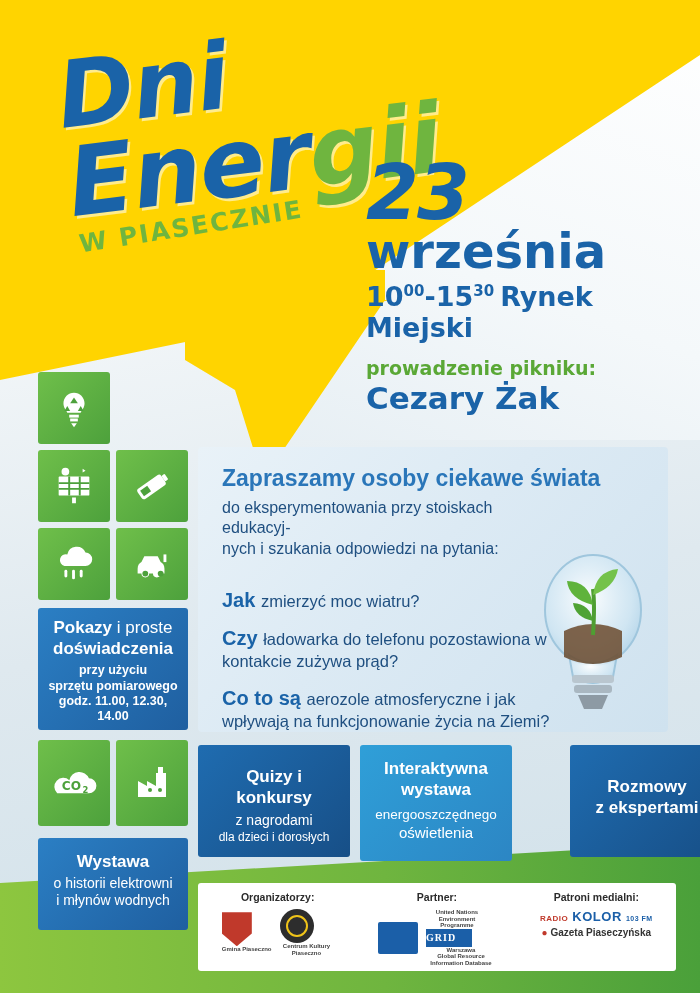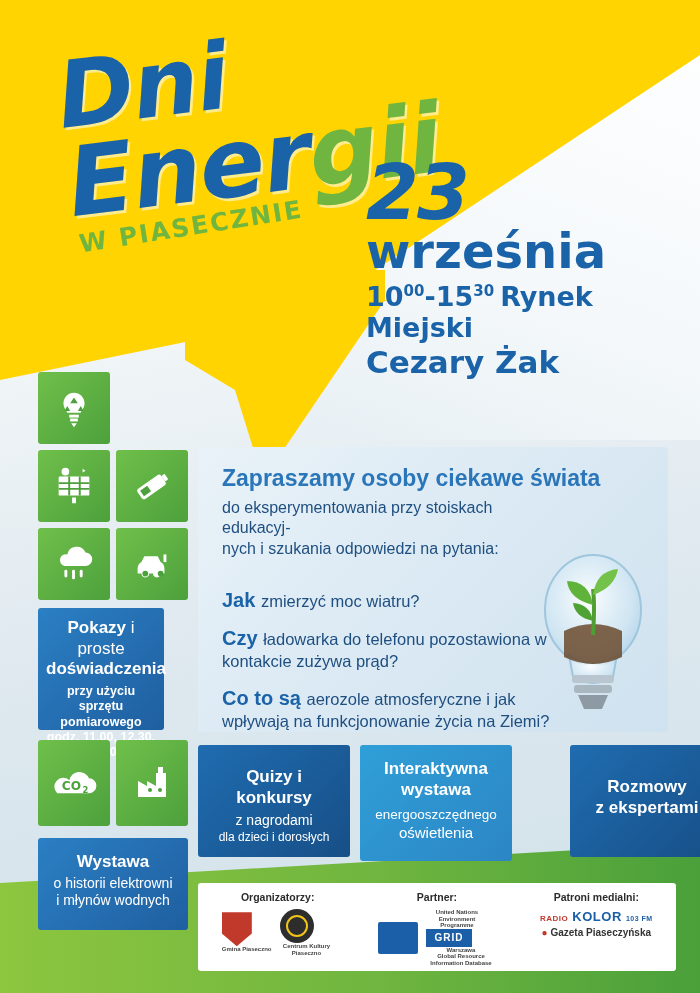--- a/index.html
+++ b/index.html
@@ -216,22 +216,23 @@
   .circlelogo::after{
     content:""; position:absolute; inset:6px; border-radius:50%;
     border:2px solid #f0c419;
   }
   .unep {
     width: 40px; height: 32px; background:#1b5fa8; border-radius:2px;
     position:relative;
   }
   .grid-logo {
     width: 46px; height: 18px; background:#1b5fa8; color:#fff;
-    font-size:10px; font-weight:700; display:flex; align-items:center; justify-content:center;
+    font-size:10px; font-weight:700; display:flex; align-items:center; 
     letter-spacing:1px;
+    font-family:Liberation Serif, serif;
   }
   .kolor {
     font-size: 13px; font-weight: 700; color:#1b5fa8; letter-spacing:.5px;
   }
   .kolor .rd { color:#c0392b; }
   .gazeta { font-size: 10px; font-weight:700; color:#333; }
   .gazeta .dot { color:#c0392b; }
 </style>
 </head>
 <body>
@@ -249,20 +250,21 @@
     <div class="title-line title-energii"><span>Ener</span><span class="g">gii</span></div>
   </div>
   <div class="subtitle">W PIASECZNIE</div>
 
   <div class="date-col">
     <div class="big-day">23</div>
     <div class="month">września</div>
     <div class="hours-row">
       <span>10</span><sup>00</sup><span>-</span><span>15</span><sup>30</sup><span class="place">Rynek Miejski</span>
     </div>
+    <div class="host-label">prowadzenie pikniku:</div>
     <div class="host-name">Cezary Żak</div>
   </div>
 
   <div class="invite">
     <h2>Zapraszamy osoby ciekawe świata</h2>
     <p>
       <span>do eksperymentowania przy stoiskach edukacyj-</span><br>
       <span>nych i szukania odpowiedzi na pytania:</span>
     </p>
     <div class="q">
@@ -341,21 +343,21 @@
 
   <div class="tile green" style="left:116px; top:528px; width:72px; height:72px;">
     <svg width="46" height="46" viewBox="0 0 48 48">
       <path d="M9 29c0-4 2-6 4-7l3-6h14l3 6c2 1 4 3 4 7v5h-4a4 4 0 01-8 0h-4a4 4 0 01-8 0H9z" fill="#fff"></path>
       <circle cx="17" cy="34" r="3" fill="#4da13c"></circle>
       <circle cx="33" cy="34" r="3" fill="#4da13c"></circle>
       <rect x="36" y="14" width="3" height="8" fill="#fff"></rect>
     </svg>
   </div>
 
-  <div class="txt-tile blue" style="left:38px; top:608px; width:126px; height:122px;">
+  <div class="txt-tile blue" style="left:38px; top:608px; width:150px; height:122px;">
     <div class="t1"><span>Pokazy</span><span class="reg"> i proste</span></div>
     <div class="t1">doświadczenia</div>
     <div class="small" style="margin-top:4px">przy użyciu</div>
     <div class="small">sprzętu pomiarowego</div>
     <div class="small">godz. 11.00, 12.30, 14.00</div>
   </div>
 
   <div class="tile green" style="left:38px; top:740px; width:72px; height:86px;">
     <svg width="56" height="50" viewBox="0 0 60 50">
       <path d="M12 36h34a8 8 0 000-16 11 11 0 00-21 2 7 7 0 00-13 14z" fill="#fff"></path>

